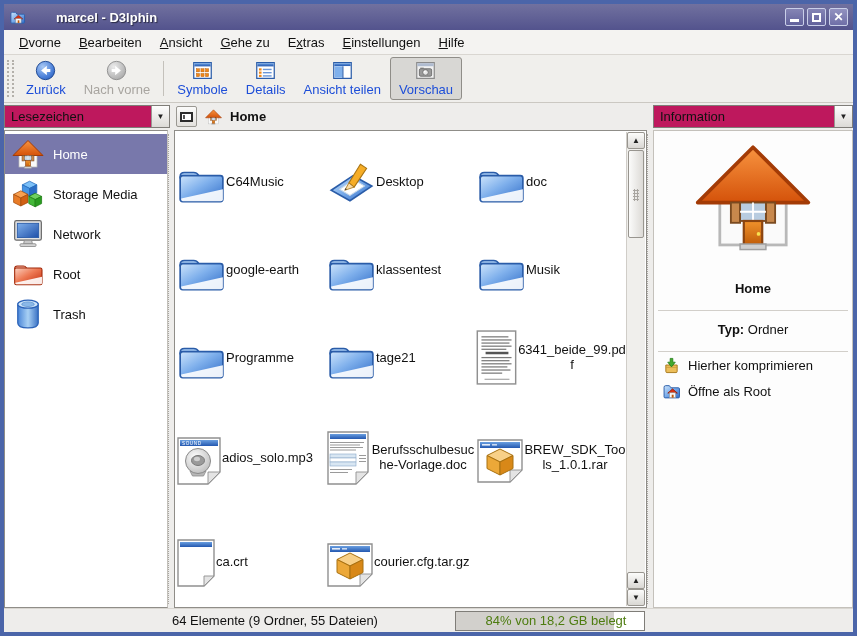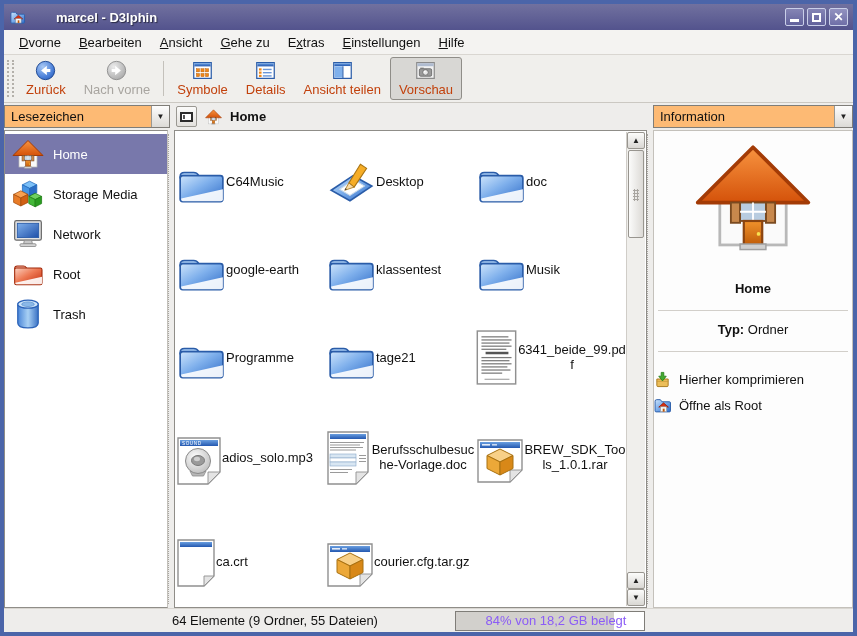--- a/index.html
+++ b/index.html
@@ -21,28 +21,28 @@
   
   .menubar { height:25px; background:#f4f3f1; border-bottom:1px solid #d9d6d1; display:flex; align-items:center; padding-left:6px; }
   .menu-item { padding:3px 9px; cursor:default; }
   .accel { text-decoration:underline; }
 
   
   .toolbar { height:48px; background:#f0efec; border-bottom:1px solid #cbc8c2; display:flex; align-items:stretch; padding:2px 2px; }
   .tb-handle { width:7px; margin:3px 3px 3px 1px; border-left:2px dotted #b3b0aa; border-right:2px dotted #b3b0aa; }
   .tb-btn { display:flex; flex-direction:column; align-items:center; justify-content:center; gap:1px; padding:2px 8px; border:1px solid transparent; }
   .tb-btn svg { width:23px; height:23px; }
-  .tb-label { font-size:13px; color:#c2410c; white-space:nowrap; }
+  .tb-label { font-size:13px; color:#1d4ed8; white-space:nowrap; }
   .tb-btn.disabled .tb-label { color:#a8a5a0; }
   .tb-btn.pressed { background:#d8d7d4; border:1px solid #8f8d88; border-radius:3px; }
   .tb-sep { width:1px; background:#c4c1bb; margin:4px 4px; }
 
   
   .navrow { height:27px; display:flex; align-items:center; padding:2px 0 2px 0; }
-  .combo { height:23px; background:#fdba74; border:1px solid #7f7d78; display:flex; align-items:center; }
+  .combo { height:23px; background:#be185d; border:1px solid #7f7d78; display:flex; align-items:center; }
   .combo-label { flex:1; padding:0 6px; white-space:nowrap; overflow:hidden; }
   .combo-arrow { width:18px; align-self:stretch; background:linear-gradient(#fdfdfd,#dcdad6); border-left:1px solid #9a9892;
                  display:flex; align-items:center; justify-content:center; font-size:8px; color:#222; }
   .combo.bm { width:166px; }
   .combo.inf { width:200px; margin-right:0; }
   .urlbar { flex:1; display:flex; align-items:center; gap:8px; padding:0 6px; }
   .url-toggle { width:21px; height:21px; border:1px solid #9a9892; border-radius:2px; background:linear-gradient(#fbfbfa,#e3e1dd);
                 display:flex; align-items:center; justify-content:center; }
   .url-toggle-icon { width:13px; height:10px; border:2px solid #2c2c2c; background:#fff; position:relative; }
   .url-toggle-icon::after { content:""; position:absolute; left:1px; top:1px; bottom:1px; width:2px; background:#555; }
@@ -84,30 +84,30 @@
               background:linear-gradient(90deg,#fbfbfa,#dcdad6); }
   .sb-thumb::after { content:""; position:absolute; left:4px; right:4px; top:38px; height:12px;
                      background-image:radial-gradient(#a8a5a0 1px, transparent 1.2px); background-size:3px 3px; }
 
   
   .infopanel { width:200px; background:#fdfdfd; border:1px solid #c4c1bb; padding-top:8px; }
   .house-big { display:block; width:118px; height:112px; margin:2px auto 0; }
   .ip-title { text-align:center; font-weight:bold; margin-top:28px; }
   .ip-sep { border-top:1px solid #d2cfca; margin:14px 4px 0; }
   .ip-type { text-align:center; margin-top:11px; }
-  .ip-actions { margin-top:14px; }
+  .ip-actions { padding-left:9px; }
   .ip-action { display:flex; align-items:center; gap:8px; height:26px; }
   .ip-action svg { width:17px; height:17px; flex:none; }
 
   
   .statusbar { height:24px; background:#eeedeb; border-top:1px solid #d9d6d1; position:relative; display:flex; align-items:center; }
   .status-text { padding-left:168px; }
   .capacity { position:absolute; right:208px; width:190px; height:20px; border:1px solid #7f7d78; background:#fff; }
   .cap-fill { position:absolute; left:0; top:0; bottom:0; background:#d2d0cc; }
-  .cap-text { position:absolute; inset:0; display:flex; align-items:center; justify-content:center; color:#8b5cf6;padding-left:12px; }
+  .cap-text { position:absolute; inset:0; display:flex; align-items:center; justify-content:center; color:#4d7c0f;padding-left:12px; }
 </style>
 </head>
 <body>
 
 <svg width="0" height="0" style="position:absolute" aria-hidden="true">
 <defs>
   <linearGradient id="gFolder" x1="0" y1="0" x2="1" y2="1">
     <stop offset="0" stop-color="#cde4fb"></stop>
         <stop offset="0.45" stop-color="#7fb0ec"></stop>
         <stop offset="1" stop-color="#2f6cc8"></stop>

